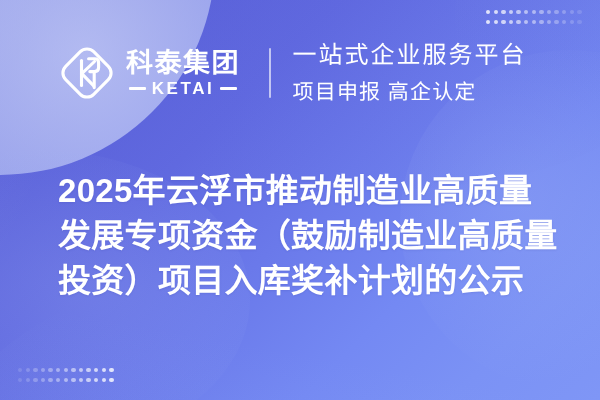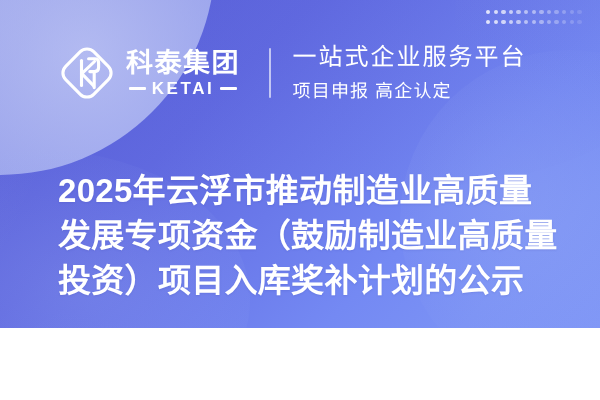--- a/index.html
+++ b/index.html
@@ -2,21 +2,21 @@
 <html lang="zh-CN"><head>
 <meta charset="utf-8">
 <style>
   html,body{margin:0;padding:0;}
   body{
     width:600px;height:400px;overflow:hidden;
     font-family:"Liberation Sans","DejaVu Sans",sans-serif;
     background:#fff;
   }
   #banner{
-    position:relative;width:600px;height:328px;overflow:hidden;
+    position:relative;width:600px;height:400px;overflow:hidden;
     background:
       linear-gradient(135deg,
         #5a5fd6 0%,
         #5b62da 18%,
         #6069e0 34%,
         #6a79ea 52%,
         #7489f3 70%,
         #7b92f5 85%,
         #7f96f6 100%);
   }
@@ -107,21 +107,21 @@
     margin-left:29px;margin-right:22px;border-radius:1px;flex:0 0 1.5px;
   }
 
   #tagline{display:flex;flex-direction:column;justify-content:center;}
   #tagline-main{
     font-size:24px;color:#fff;letter-spacing:2px;line-height:1.18;
     white-space:nowrap;font-weight:400;
     font-family:"Liberation Sans","DejaVu Sans",sans-serif;
   }
   #tagline-sub{
-    font-size:18px;color:#fff;letter-spacing:1.2px;line-height:1.25;
+    font-size:21px;color:#fff;letter-spacing:1.2px;line-height:1.25;
     margin-top:9px;white-space:nowrap;font-weight:400;
     font-family:"Liberation Serif","DejaVu Serif",serif;
   }
 
   
   #title{
     position:absolute;left:58px;top:168px;width:500px;
     color:#fff;font-size:33px;font-weight:bold;
     line-height:45px;letter-spacing:.3px;
     font-family:"Liberation Sans","DejaVu Sans",sans-serif;

